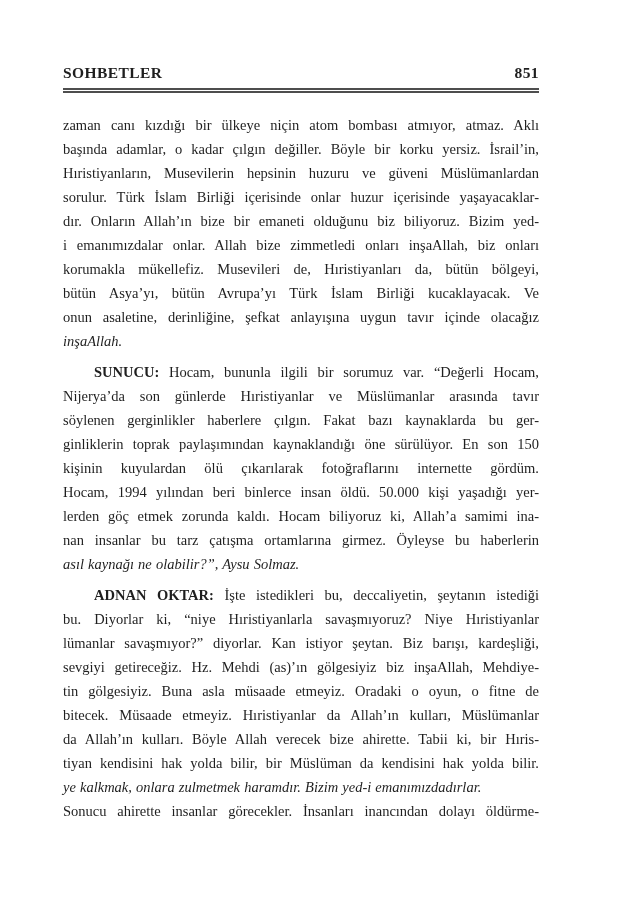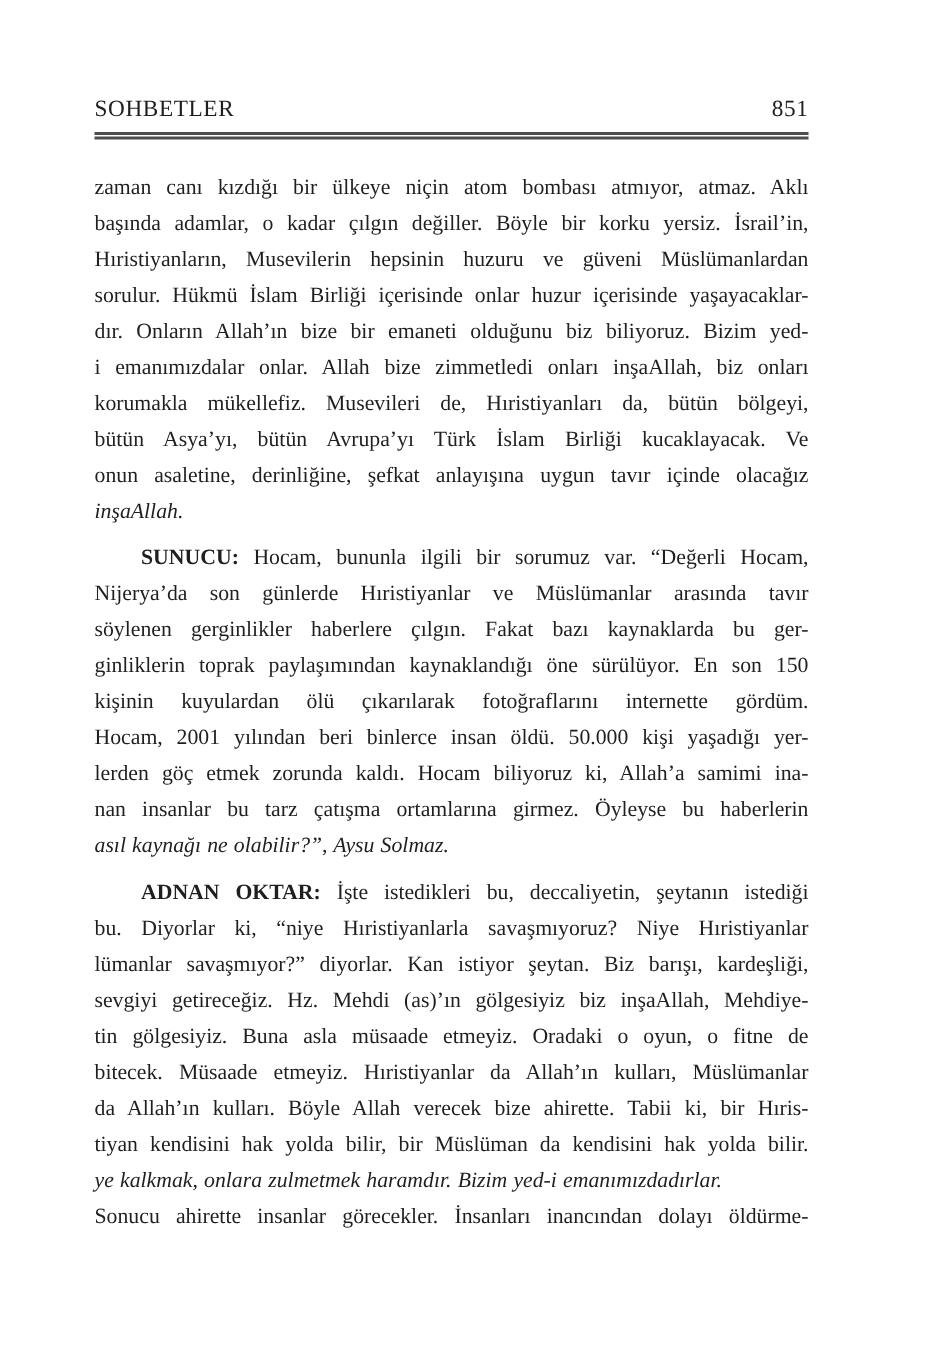--- a/index.html
+++ b/index.html
@@ -18,21 +18,21 @@
   .page {
     position: absolute;
     left: 63px;
     top: 64px;
     width: 476px;
   }
   .running-header {
     display: flex;
     justify-content: space-between;
     align-items: baseline;
-    font-weight: normal;
+    font-weight: bold;
     font-size: 15.5px;
     line-height: 17px;
     letter-spacing: 0.4px;
     padding-bottom: 7px;
     border-bottom: 5px double #4e4e4e;
   }
   .body-text {
     margin-top: 20px;
   }
   .para {
@@ -69,36 +69,36 @@
     <span>SOHBETLER</span>
     <span>851</span>
   </div>
 
   <div class="body-text">
 
     <div class="para">
       <div class="tline">zaman canı kızdığı bir ülkeye niçin atom bombası atmıyor, atmaz. Aklı</div>
       <div class="tline">başında adamlar, o kadar çılgın değiller. Böyle bir korku yersiz. İsrail’in,</div>
       <div class="tline">Hıristiyanların, Musevilerin hepsinin huzuru ve güveni Müslümanlardan</div>
-      <div class="tline">sorulur. Hükmü İslam Birliği içerisinde onlar huzur içerisinde yaşayacaklar-</div>
+      <div class="tline">sorulur. Türk İslam Birliği içerisinde onlar huzur içerisinde yaşayacaklar-</div>
       <div class="tline">dır. Onların Allah’ın bize bir emaneti olduğunu biz biliyoruz. Bizim yed-</div>
       <div class="tline">i emanımızdalar onlar. Allah bize zimmetledi onları inşaAllah, biz onları</div>
       <div class="tline">korumakla mükellefiz. Musevileri de, Hıristiyanları da, bütün bölgeyi,</div>
       <div class="tline">bütün Asya’yı, bütün Avrupa’yı Türk İslam Birliği kucaklayacak. Ve</div>
       <div class="tline">onun asaletine, derinliğine, şefkat anlayışına uygun tavır içinde olacağız</div>
       <div class="tline lastline">inşaAllah.</div>
     </div>
 
     <div class="para">
       <div class="tline first-indented"><span class="speaker">SUNUCU:</span> <span>Hocam, bununla ilgili bir sorumuz var. “Değerli Hocam,</span></div>
       <div class="tline">Nijerya’da son günlerde Hıristiyanlar ve Müslümanlar arasında tavır</div>
       <div class="tline">söylenen gerginlikler haberlere çılgın. Fakat bazı kaynaklarda bu ger-</div>
       <div class="tline">ginliklerin toprak paylaşımından kaynaklandığı öne sürülüyor. En son 150</div>
       <div class="tline">kişinin kuyulardan ölü çıkarılarak fotoğraflarını internette gördüm.</div>
-      <div class="tline">Hocam, 2001 yılından beri binlerce insan öldü. 50.000 kişi yaşadığı yer-</div>
+      <div class="tline">Hocam, 1994 yılından beri binlerce insan öldü. 50.000 kişi yaşadığı yer-</div>
       <div class="tline">lerden göç etmek zorunda kaldı. Hocam biliyoruz ki, Allah’a samimi ina-</div>
       <div class="tline">nan insanlar bu tarz çatışma ortamlarına girmez. Öyleyse bu haberlerin</div>
       <div class="tline lastline">asıl kaynağı ne olabilir?”, Aysu Solmaz.</div>
     </div>
 
     <div class="para">
       <div class="tline first-indented"><span class="speaker">ADNAN OKTAR:</span> <span>İşte istedikleri bu, deccaliyetin, şeytanın istediği</span></div>
       <div class="tline">bu. Diyorlar ki, “niye Hıristiyanlarla savaşmıyoruz? Niye Hıristiyanlar</div>
       <div class="tline">lümanlar savaşmıyor?” diyorlar. Kan istiyor şeytan. Biz barışı, kardeşliği,</div>
       <div class="tline">sevgiyi getireceğiz. Hz. Mehdi (as)’ın gölgesiyiz biz inşaAllah, Mehdiye-</div>

